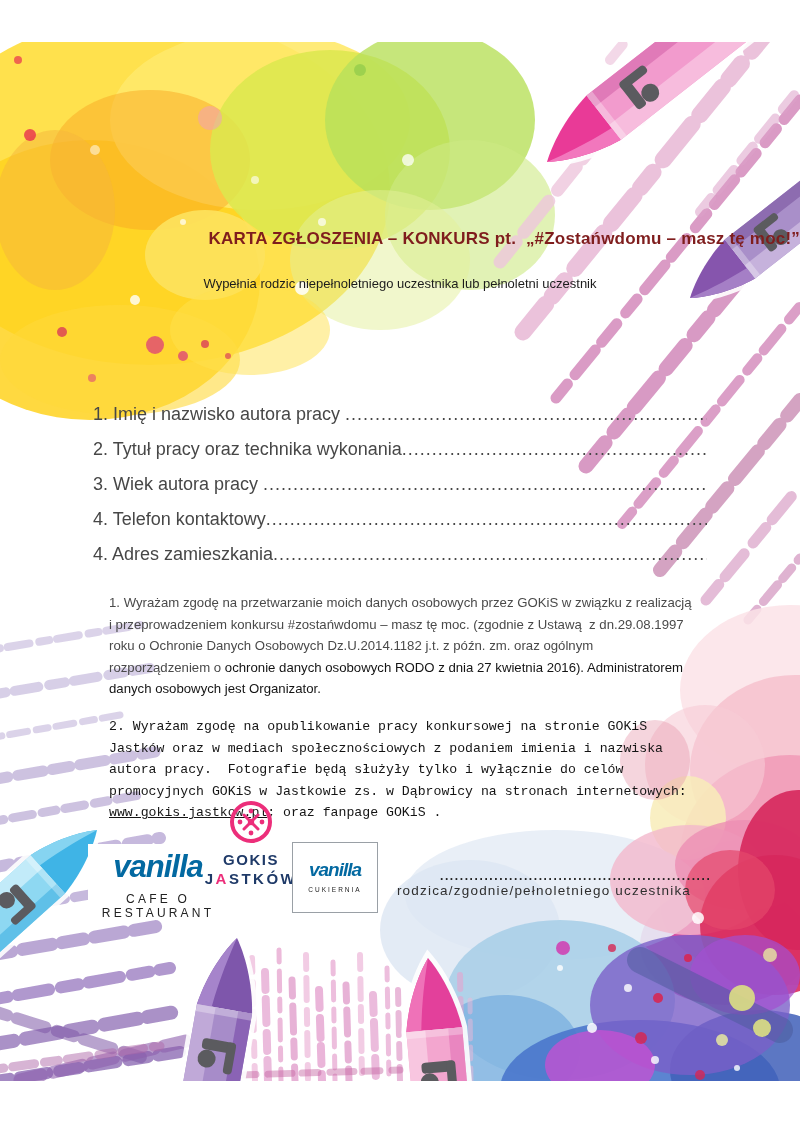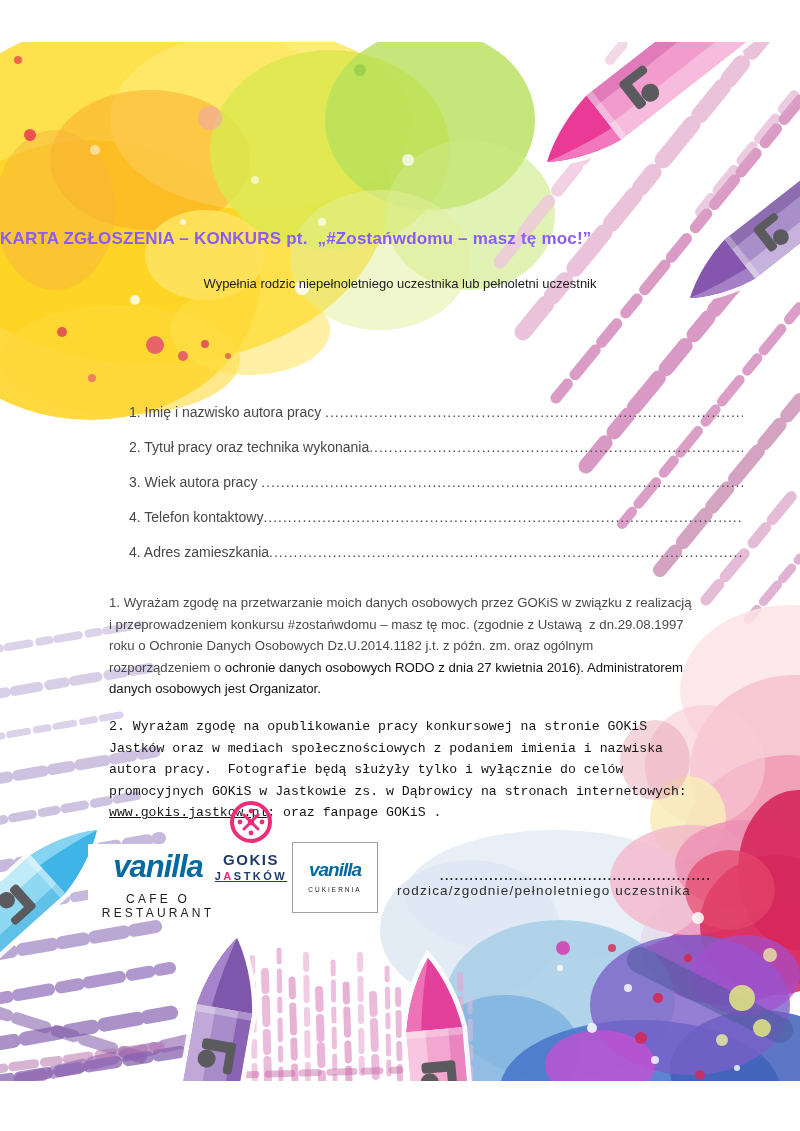--- a/index.html
+++ b/index.html
@@ -4,29 +4,29 @@
 <style>
   html,body { margin:0; padding:0; background:#ffffff; }
   .page {
     position:relative; width:800px; height:1131px; overflow:hidden;
     background:#ffffff; font-family:"Liberation Sans", sans-serif;
   }
   .deco { position:absolute; left:0; top:0; z-index:0; }
   .content { position:absolute; inset:0; z-index:1; }
 
   .title {
-    position:absolute; top:229px; left:0; right:0; text-align:left;
-    font-size:17px; font-weight:700; color:#8b5cf6; letter-spacing:0.2px;
+    position:absolute; top:229px; left:0; right:0; text-align:right;
+    font-size:17px; font-weight:700; color:#7f1d1d; letter-spacing:0.2px;
   }
   .subtitle {
     position:absolute; top:276px; left:0; right:0; text-align:center;
     font-size:13px; color:#1c1c1c;
   }
 
-  .fields { position:absolute; top:404px; left:93px; width:614px; color:#474747; font-size:14px;margin-left:36px; }
+  .fields { position:absolute; top:404px; left:93px; width:614px; color:#474747; font-size:18px; }
   .field  { display:flex; align-items:baseline; height:20px; margin-bottom:15px; }
   .field .flabel { white-space:pre; flex:0 0 auto; }
   .field .leader { flex:1 1 auto; overflow:hidden; white-space:nowrap; letter-spacing:1px; color:#474747; }
 
   .consents { position:absolute; top:576px; left:93px; width:620px; font-size:13.2px; line-height:21.6px; }
   .consents p { margin:16px; }
   .c-gray  { color:#4a4a4a; }
   .c-black { color:#141414; font-weight:500; }
   .c2      { color:#141414; font-weight:500;font-family:Liberation Mono, monospace; }
   .doc-link { color:#141414; text-decoration:underline; cursor:pointer; }
@@ -38,21 +38,21 @@
   }
   .script {
     font-family:Liberation Sans, sans-serif; font-style:italic; font-weight:700;
     letter-spacing:-1px; color:#0369a1;
   }
   .logo-cafe .script { font-size:31px; line-height:42px; display:block; margin-top:2px; }
   .logo-cafe .tagline { display:block; font-size:12px; letter-spacing:3.2px; color:#222; margin-top:4px; }
 
   .logo-gokis { position:absolute; left:203px; top:799px; width:96px; text-align:center; }
   .gokis-name { display:block; font-size:15px; font-weight:700; color:#1f3a68; letter-spacing:1.5px; margin-top:2px; }
-  .gokis-town { display:block; font-size:11px; font-weight:700; color:#1f3a68; letter-spacing:2.5px; margin-top:2px;text-decoration:underline; }
+  .gokis-town { display:block; font-size:15px; font-weight:700; color:#1f3a68; letter-spacing:2.5px; margin-top:2px; }
   .gokis-town .a { color:#ec2e7a; }
 
   .logo-cukiernia {
     position:absolute; left:292px; top:842px; width:84px; height:69px;
     border:1.5px solid #9aa0a6; background:#fff; text-align:center;
   }
   .logo-cukiernia .script { font-size:19px; line-height:26px; display:block; margin-top:14px; }
   .logo-cukiernia .tagline { display:block; font-size:6.5px; letter-spacing:2px; color:#222; margin-top:3px; }
 
   

